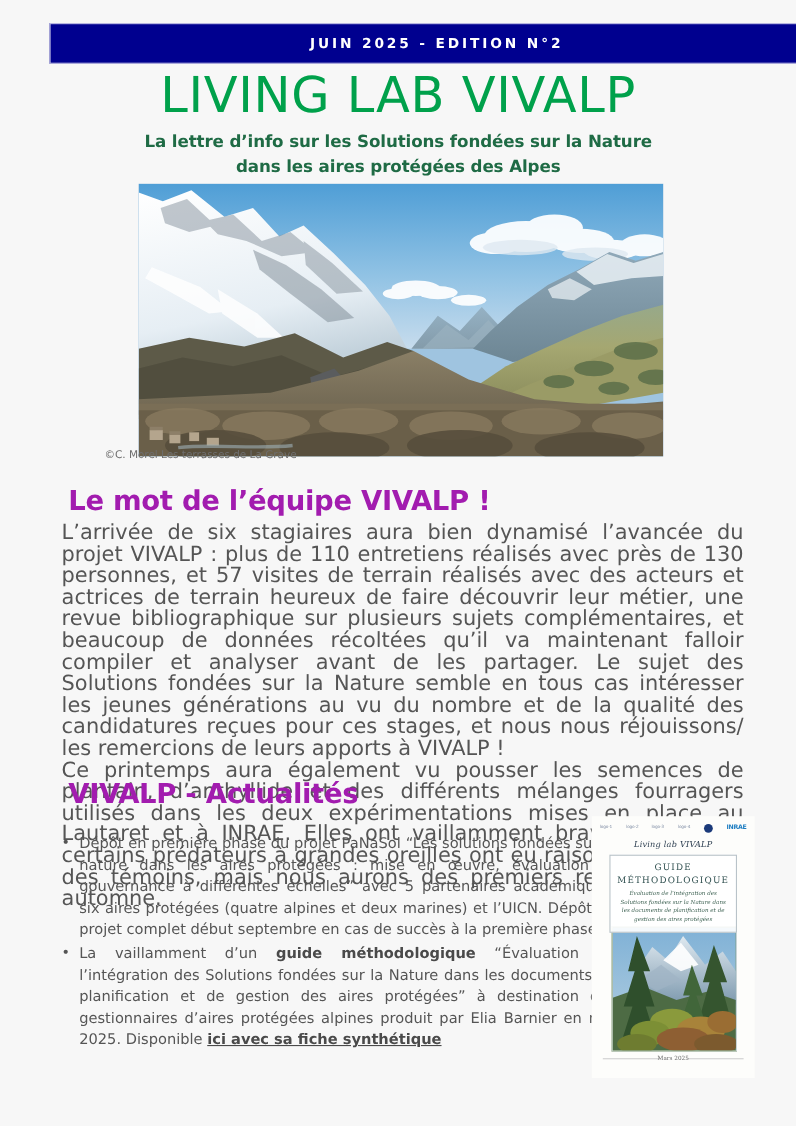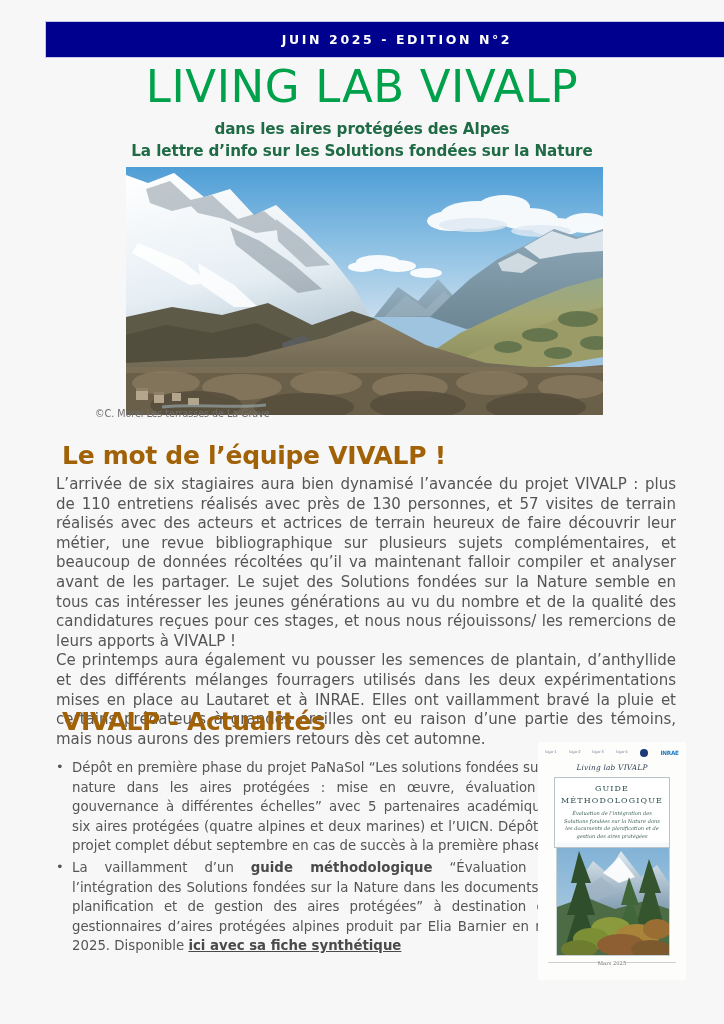--- a/index.html
+++ b/index.html
@@ -89,33 +89,33 @@
     font-size: 9.6px;
     color: #6d6d6d;
     letter-spacing: -0.05px;
   }
 
   
   .section-heading {
     position: absolute;
     font-size: 25px;
     font-weight: bold;
-    color: #a16207;
+    color: #a21caf;
     letter-spacing: -0.3px;
     font-family: "DejaVu Sans", "Liberation Sans", sans-serif;
   }
   #heading-mot { left: 62px; top: 441px; }
   #heading-actus { left: 62px; top: 707px; }
 
   
   .body-col {
     position: absolute;
     left: 56px;
     width: 620px;
-    font-size: 15px;
+    font-size: 19px;
     line-height: 19.6px;
     color: #555555;
     text-align: justify;
     text-justify: inter-word;
   }
   #para-block { top: 475px; }
   #para-block p { margin: 0; }
 
   
   .bullets {
@@ -259,22 +259,22 @@
 
 <div class="page">
 
   <div class="header-bar">
     <span class="edition">JUIN 2025 - EDITION N°2</span>
   </div>
 
   <div class="masthead">
     <div class="brand">LIVING LAB VIVALP</div>
     <div class="tagline">
+      <div>La lettre d’info sur les Solutions fondées sur la Nature</div>
       <div>dans les aires protégées des Alpes</div>
-      <div>La lettre d’info sur les Solutions fondées sur la Nature</div>
     </div>
   </div>
 
   <div class="hero">
     <svg width="477" height="248" viewBox="0 0 477 248">
       <defs>
         <linearGradient id="sky" x1="0" y1="0" x2="0" y2="1">
           <stop offset="0%" stop-color="#4f9ed6"></stop>
           <stop offset="55%" stop-color="#90c2e4"></stop>
           <stop offset="100%" stop-color="#c7dced"></stop>

